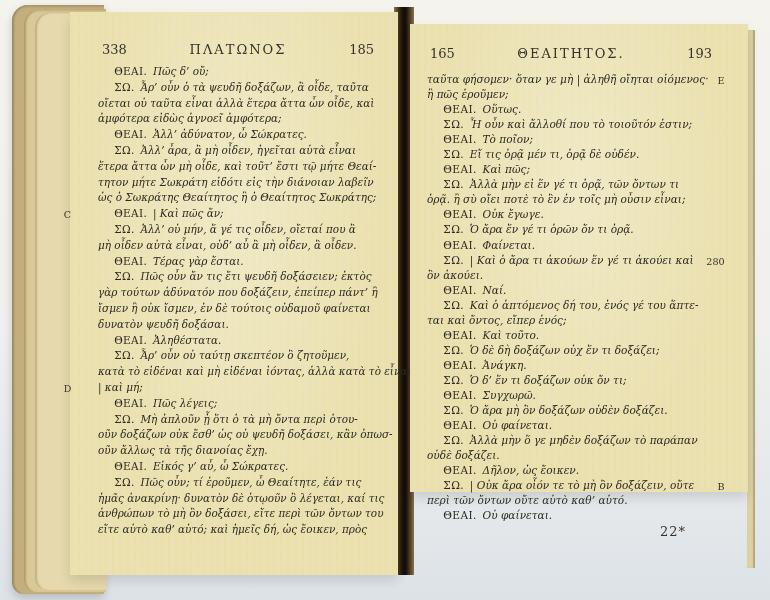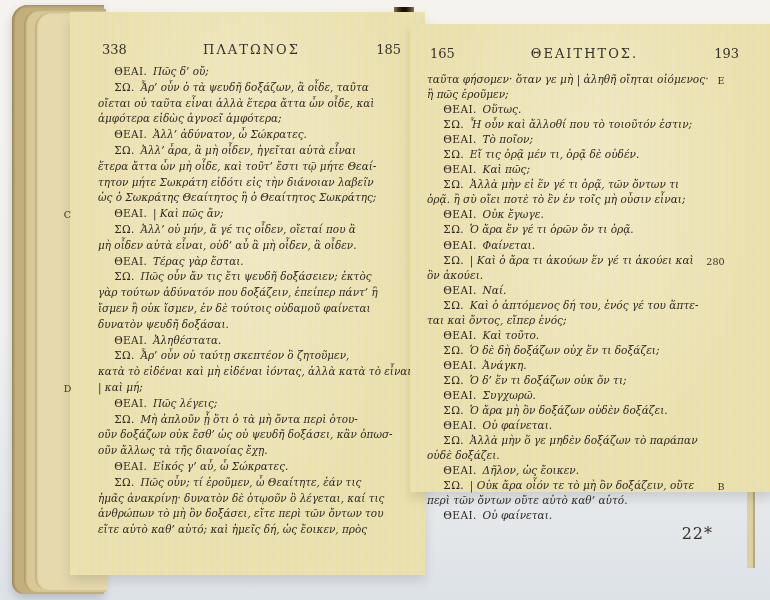--- a/index.html
+++ b/index.html
@@ -17,21 +17,21 @@
           box-shadow:inset 3px 0 2px -1px #b29c68, inset 0 3px 2px -1px #bfae7d;}
   .edge-3{left:35px;top:12px;width:72px;height:578px;background:#e5d9ad;
           box-shadow:inset 3px 0 2px -1px #c0b080, inset 0 2px 2px -1px #cbbc8c;}
   
   .right-under{position:absolute;left:747px;top:30px;width:8px;height:538px;background:#ddd1a4;
           box-shadow:inset -2px 0 1px #b6a87c;}
   
   .gutter{position:absolute;left:394px;top:7px;width:20px;height:568px;
           background:linear-gradient(90deg,#8a7350 0%,#402e18 25%,#17100a 45%,#17100a 60%,#5c4a2d 85%,#8a7350 100%);}
   
-  .page{position:absolute;color:#2e2a22;padding-left:27px;}
+  .page{position:absolute;color:#2e2a22;}
   .page .paper{position:absolute;inset:0;
       background:
         radial-gradient(ellipse at 50% 35%, rgba(255,255,255,.28), rgba(255,255,255,0) 65%),
         repeating-linear-gradient(90deg, rgba(235,224,96,.12) 0 3px, rgba(0,0,0,0) 3px 7px),
         repeating-linear-gradient(0deg, rgba(244,234,130,.10) 0 2px, rgba(0,0,0,0) 2px 5px),
         #eae0b6;}
   .page-left{left:70px;top:12px;width:328px;height:563px;border-radius:6px 0 0 4px;
       box-shadow:inset -16px 0 24px -10px rgba(70,45,15,.5), inset 5px 0 9px -5px rgba(120,95,50,.35), 0 6px 12px rgba(0,0,0,.12);}
   .page-right{left:410px;top:24px;width:338px;height:468px;border-radius:0 3px 3px 0;
       box-shadow:inset 18px 0 26px -10px rgba(70,45,15,.48), inset -6px 0 10px -6px rgba(140,115,70,.3), 0 6px 12px rgba(0,0,0,.12);}
@@ -45,21 +45,21 @@
   .text-block{position:absolute;transform-origin:0 0;}
   .page-left .text-block{left:28px;top:52px;width:302px;font-size:11px;line-height:15.8px;transform:scaleX(.95);}
   .page-right .text-block{left:17px;top:48px;width:296px;font-size:11px;line-height:15.05px;transform:scaleX(.96);}
   .tline{position:relative;white-space:nowrap;}
   .tline.ind{padding-left:17px;}
   .sp{font-style:normal;letter-spacing:.4px;margin-right:6px;}
   .speech{font-style:italic;}
   .mnote{position:absolute;top:1px;font-size:10px;font-style:normal;color:#37322a;}
   .mnote.mleft{left:-36px;}
   .mnote.mright{right:-14px;}
-  .signature{position:absolute;right:62px;top:500px;font-size:16px;letter-spacing:1px;color:#37322a;}
+  .signature{position:absolute;right:62px;top:500px;font-size:13px;letter-spacing:1px;color:#37322a;}
 </style>
 </head>
 <body>
 
 <div class="book">
   <div class="edge edge-1"></div>
   <div class="edge edge-2"></div>
   <div class="edge edge-3"></div>
   <div class="right-under"></div>
   <div class="gutter"></div>

